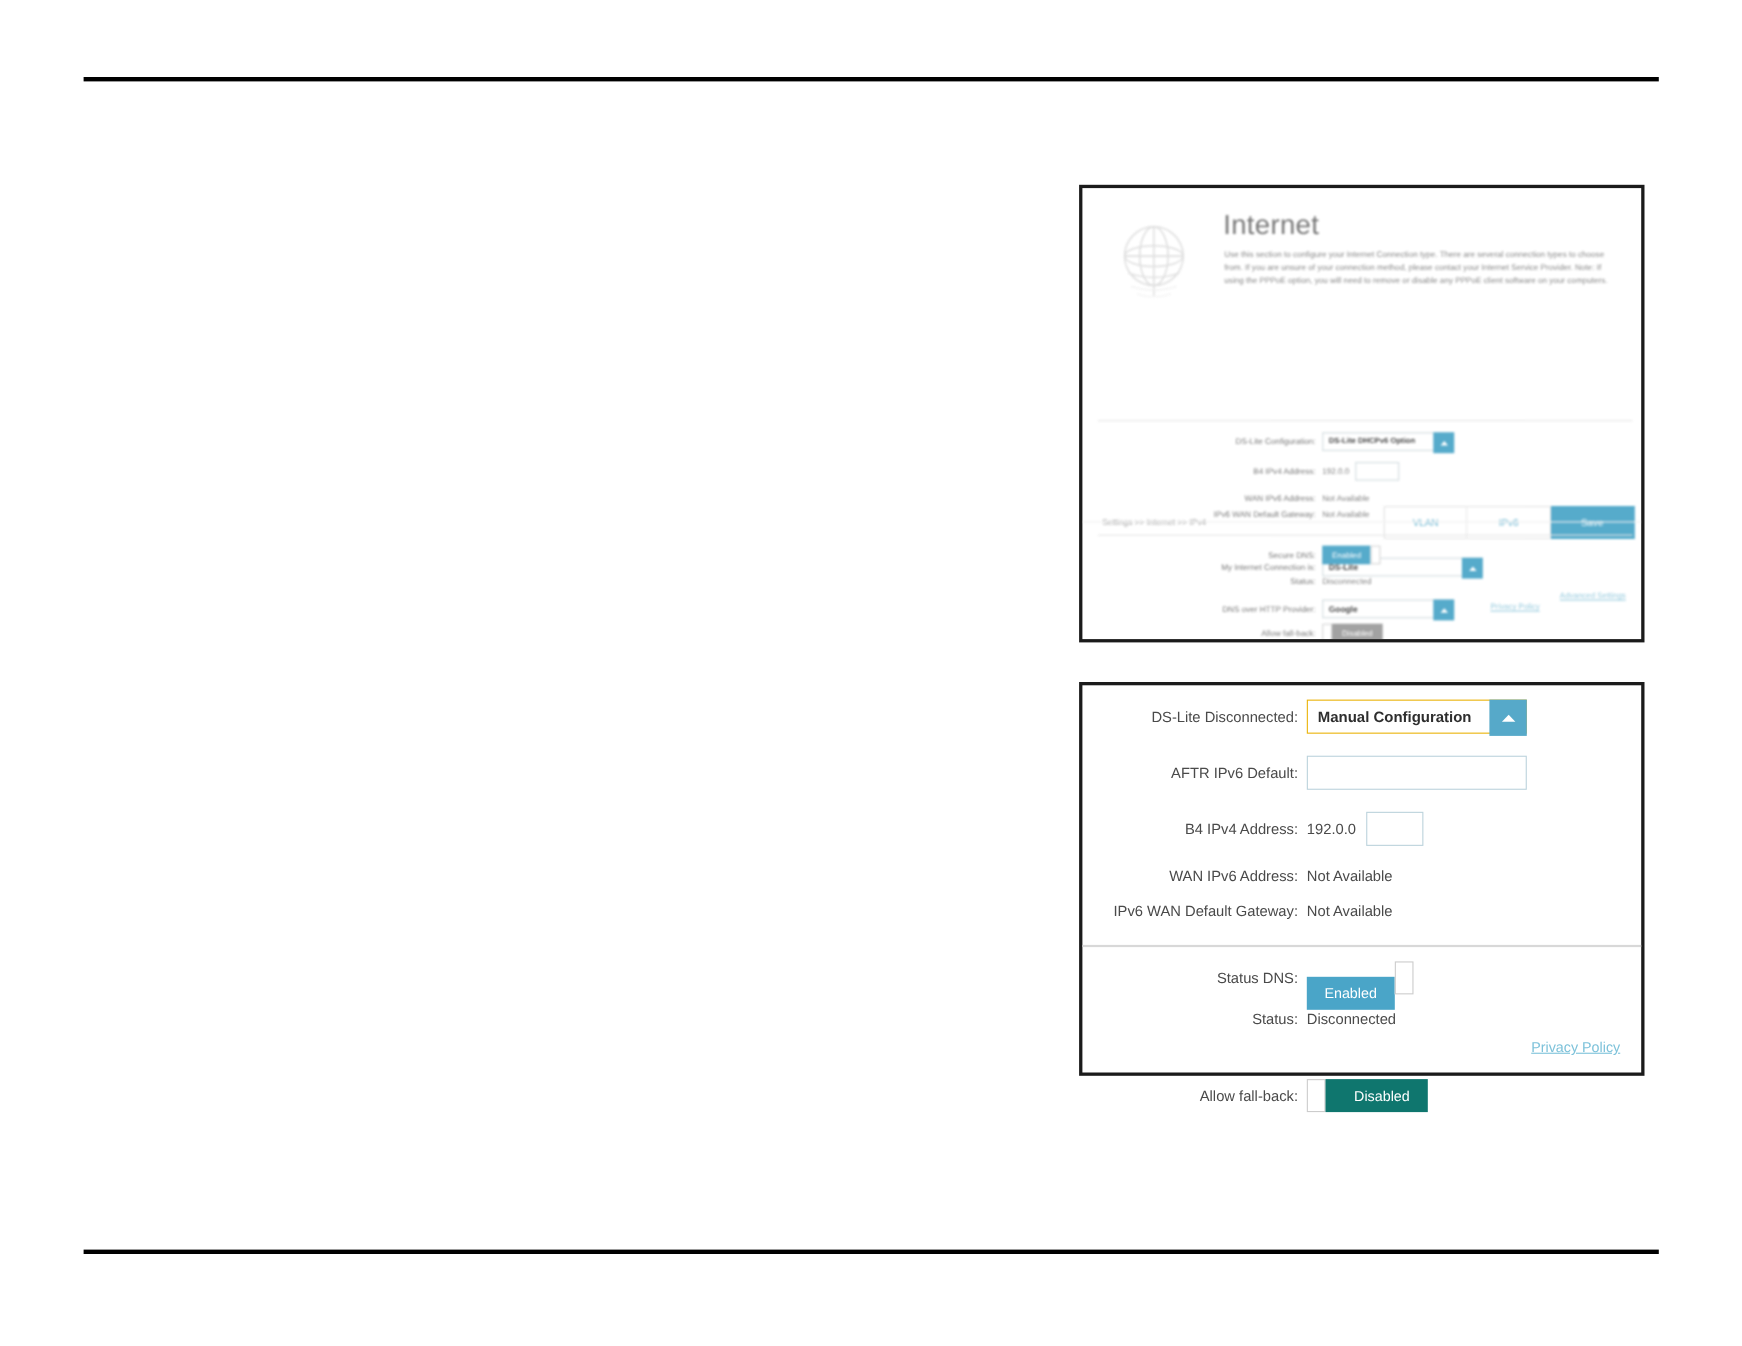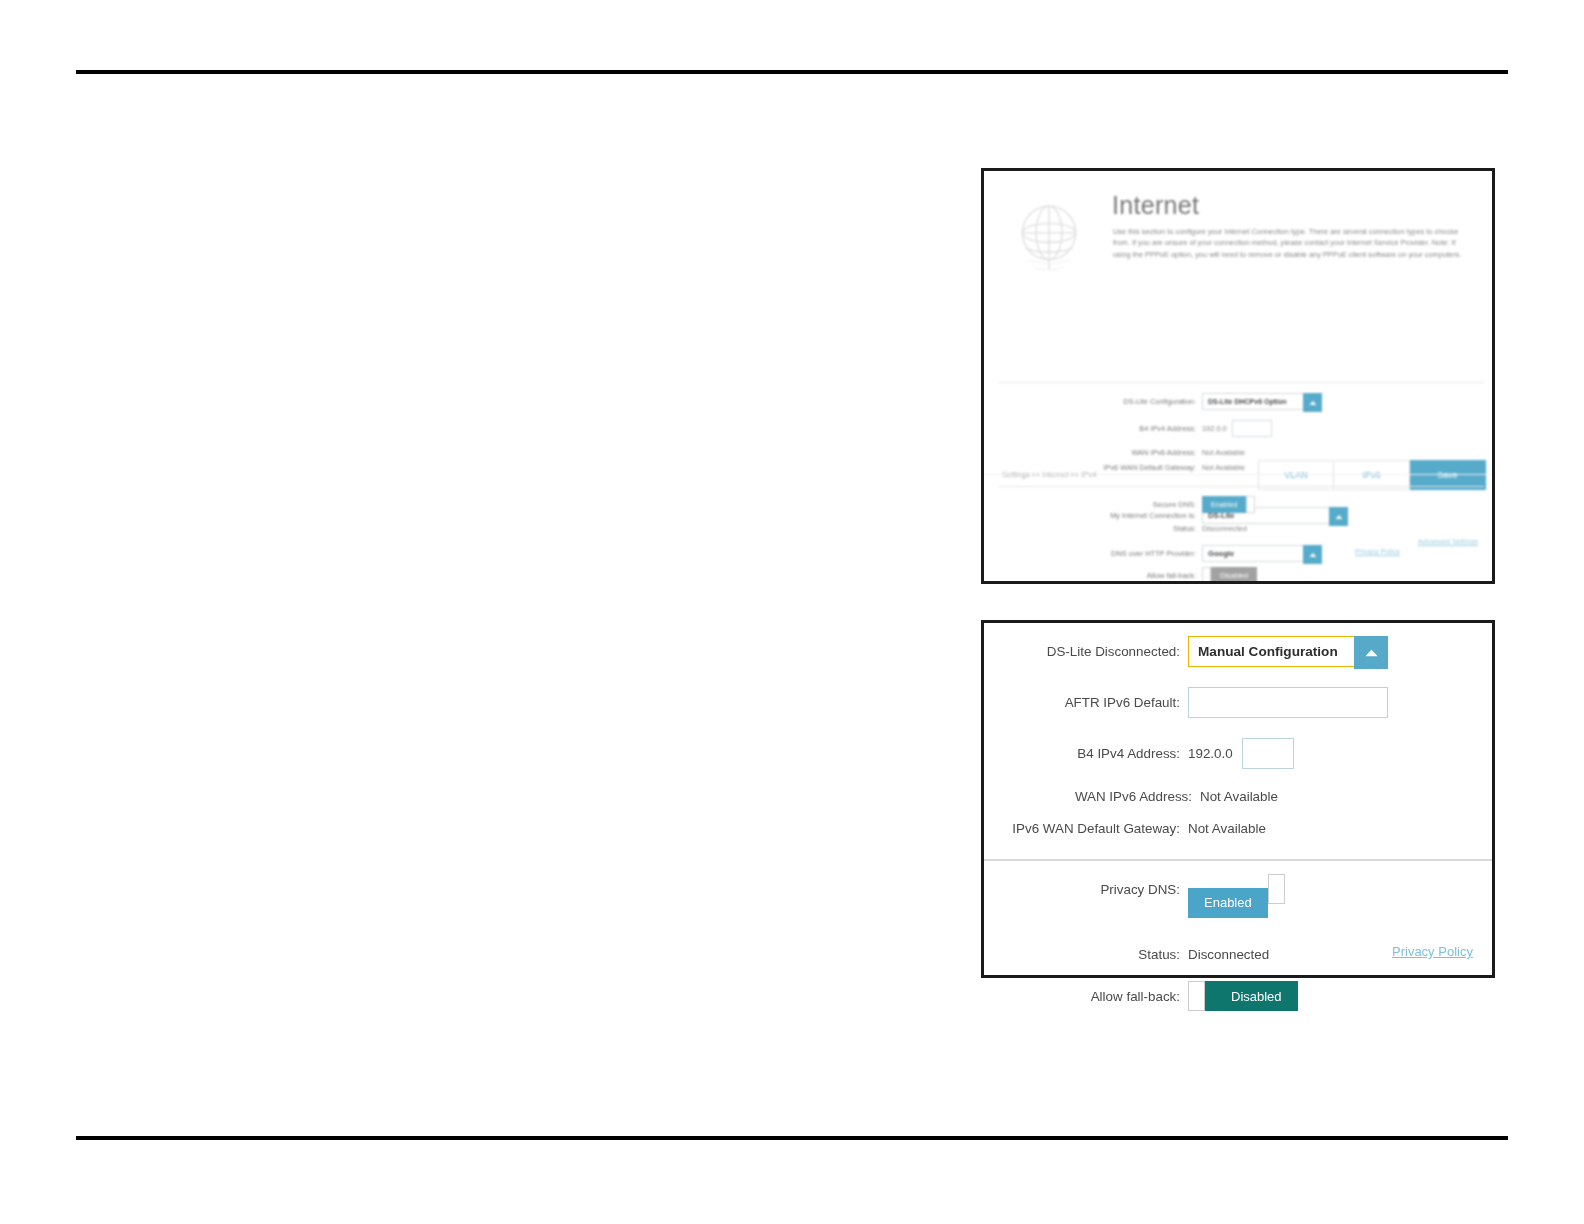--- a/index.html
+++ b/index.html
@@ -454,41 +454,41 @@
       <span class="lbl">AFTR IPv6 Default:</span>
       <span class="b-input wide"></span>
     </div>
 
     <div class="b-row" style="left:0; top:115px;">
       <span class="lbl">B4 IPv4 Address:</span>
       <span class="val">192.0.0</span>
       <span class="b-input small"></span>
     </div>
 
-    <div class="b-row" style="left:12px; top:166px;">
+    <div class="b-row" style="left:0; top:166px;">
       <span class="lbl">WAN IPv6 Address:</span>
       <span class="val">Not Available</span>
     </div>
 
     <div class="b-row" style="left:0; top:198px;">
       <span class="lbl">IPv6 WAN Default Gateway:</span>
       <span class="val">Not Available</span>
     </div>
 
     <div class="b-divider" style="top:236px;"></div>
 
     <div class="b-row" style="left:0; top:251px;">
-      <span class="lbl">Privacy DNS:</span>
+      <span class="lbl">Status DNS:</span>
       <span class="b-toggle on">
         <span class="pill">Enabled</span>
         <span class="knob"></span>
       </span>
     </div>
 
-    <div class="b-row" style="left:0; top:296px;margin-top:28px;">
+    <div class="b-row" style="left:0; top:296px;">
       <span class="lbl">Status:</span>
       <span class="val">Disconnected</span>
     </div>
 
 
     <div class="b-link" style="left:408px; top:321px;">Privacy Policy</div>
 
     <div class="b-row" style="left:0; top:358px;">
       <span class="lbl">Allow fall-back:</span>
       <span class="b-toggle off">

